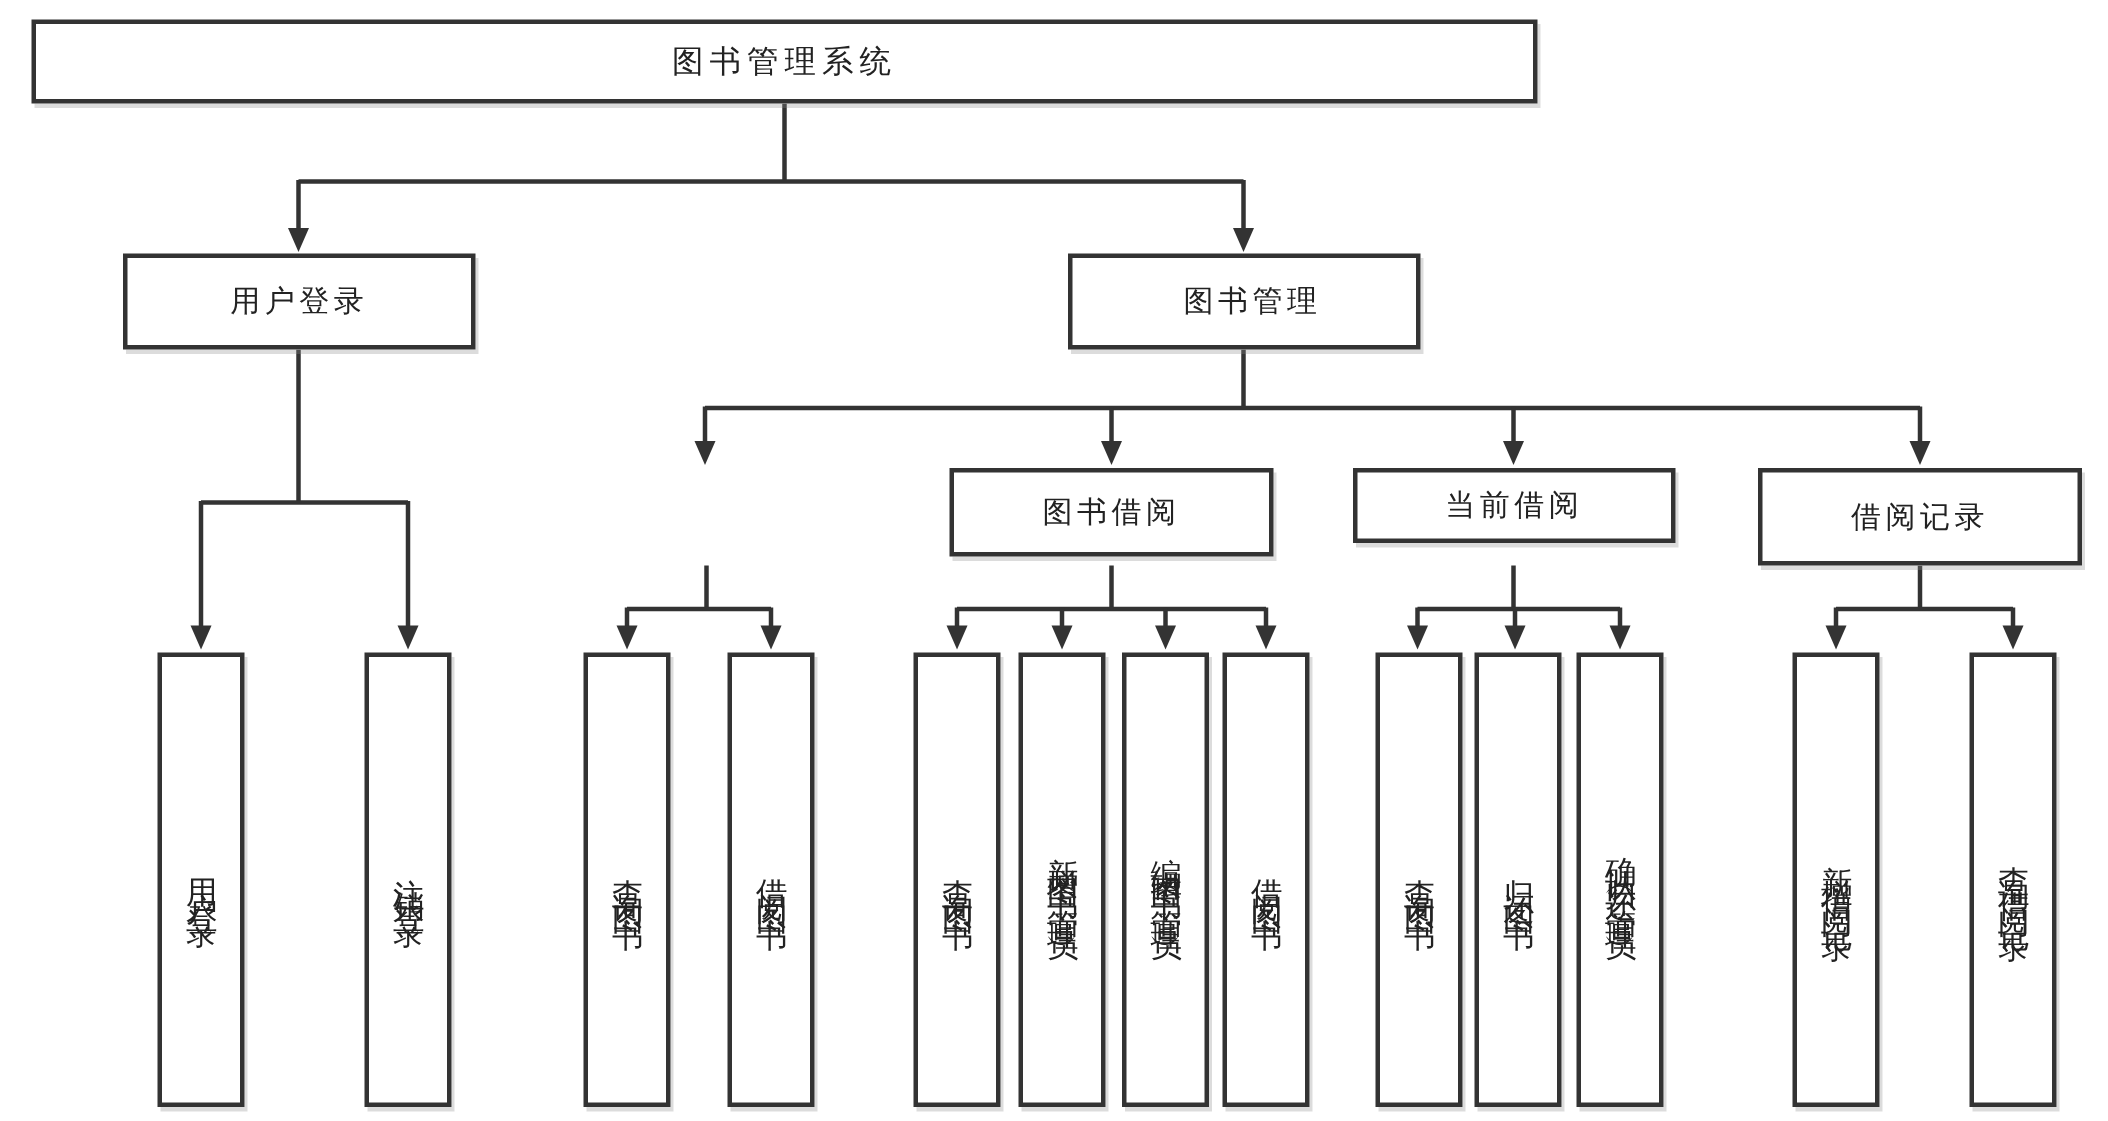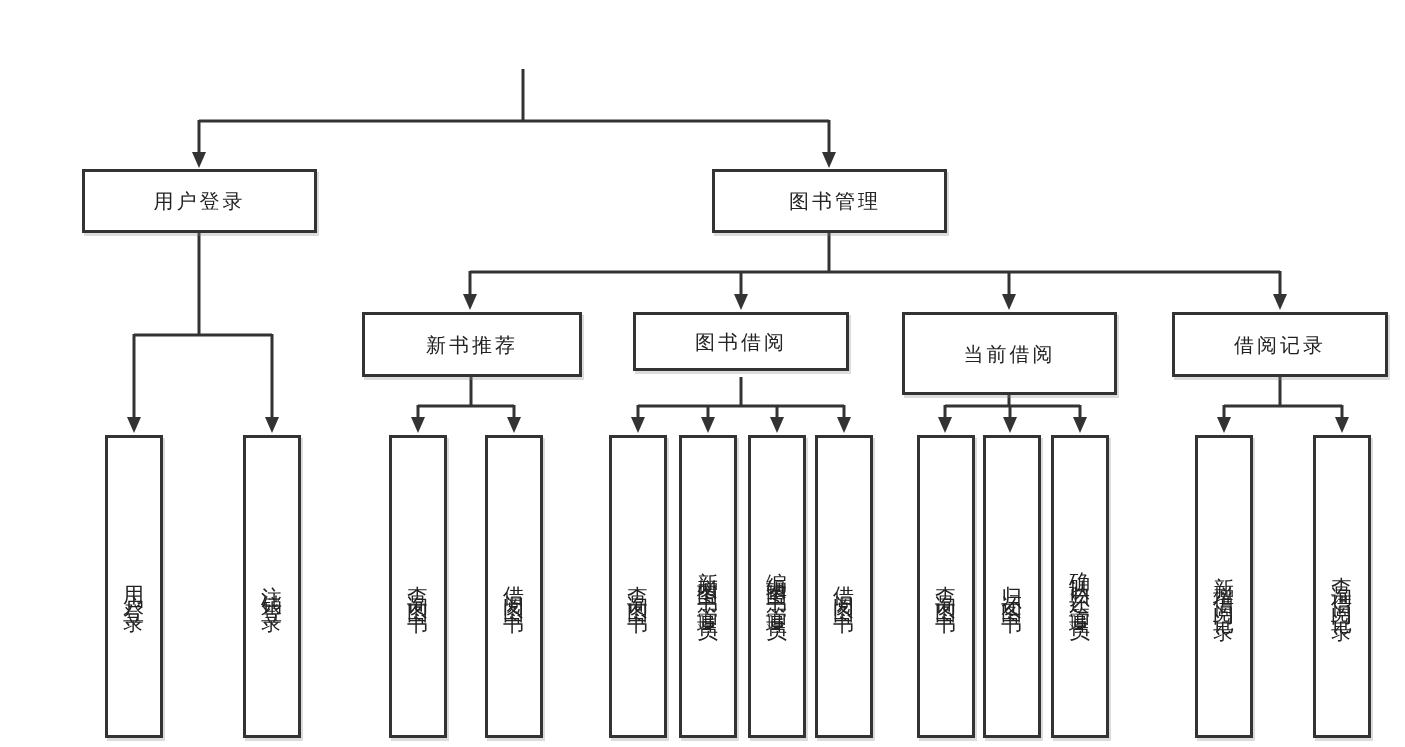--- a/index.html
+++ b/index.html
@@ -143,35 +143,35 @@
     <g>
       <line x1="1280" y1="377" x2="1280" y2="407"></line>
       <line x1="1224" y1="406" x2="1342" y2="406"></line>
       <line x1="1224" y1="405" x2="1224" y2="418"></line>
       <line x1="1342" y1="405" x2="1342" y2="418"></line>
       <polygon points="1217,417 1231,417 1224,433"></polygon>
       <polygon points="1335,417 1349,417 1342,433"></polygon>
     </g>
   </svg>
 
+  <div class="box root" style="left:21px; top:13px; width:1004px; height:56px;">
+    <span class="hlabel">图书管理系统</span>
+  </div>
 
   <div class="box l2" style="left:82px; top:169px; width:235px; height:64px;">
     <span class="hlabel">用户登录</span>
   </div>
   <div class="box l2" style="left:712px; top:169px; width:235px; height:64px;padding-left:11px;">
     <span class="hlabel">图书管理</span>
   </div>
 
-  <div class="box l3" style="left:362px; top:312px; width:220px; height:65px;">
-    <span class="hlabel">新书推荐</span>
-  </div>
   <div class="box l3" style="left:633px; top:312px; width:216px; height:59px;">
     <span class="hlabel">图书借阅</span>
   </div>
-  <div class="box l3" style="left:902px; top:312px; width:215px; height:83px;">
+  <div class="box l3" style="left:902px; top:312px; width:215px; height:50px;">
     <span class="hlabel">当前借阅</span>
   </div>
   <div class="box l3" style="left:1172px; top:312px; width:216px; height:65px;">
     <span class="hlabel">借阅记录</span>
   </div>
 
   <div class="leaf" style="left:105px;">
     <span class="vlabel">用户登录</span>
   </div>
   <div class="leaf" style="left:243px;">

